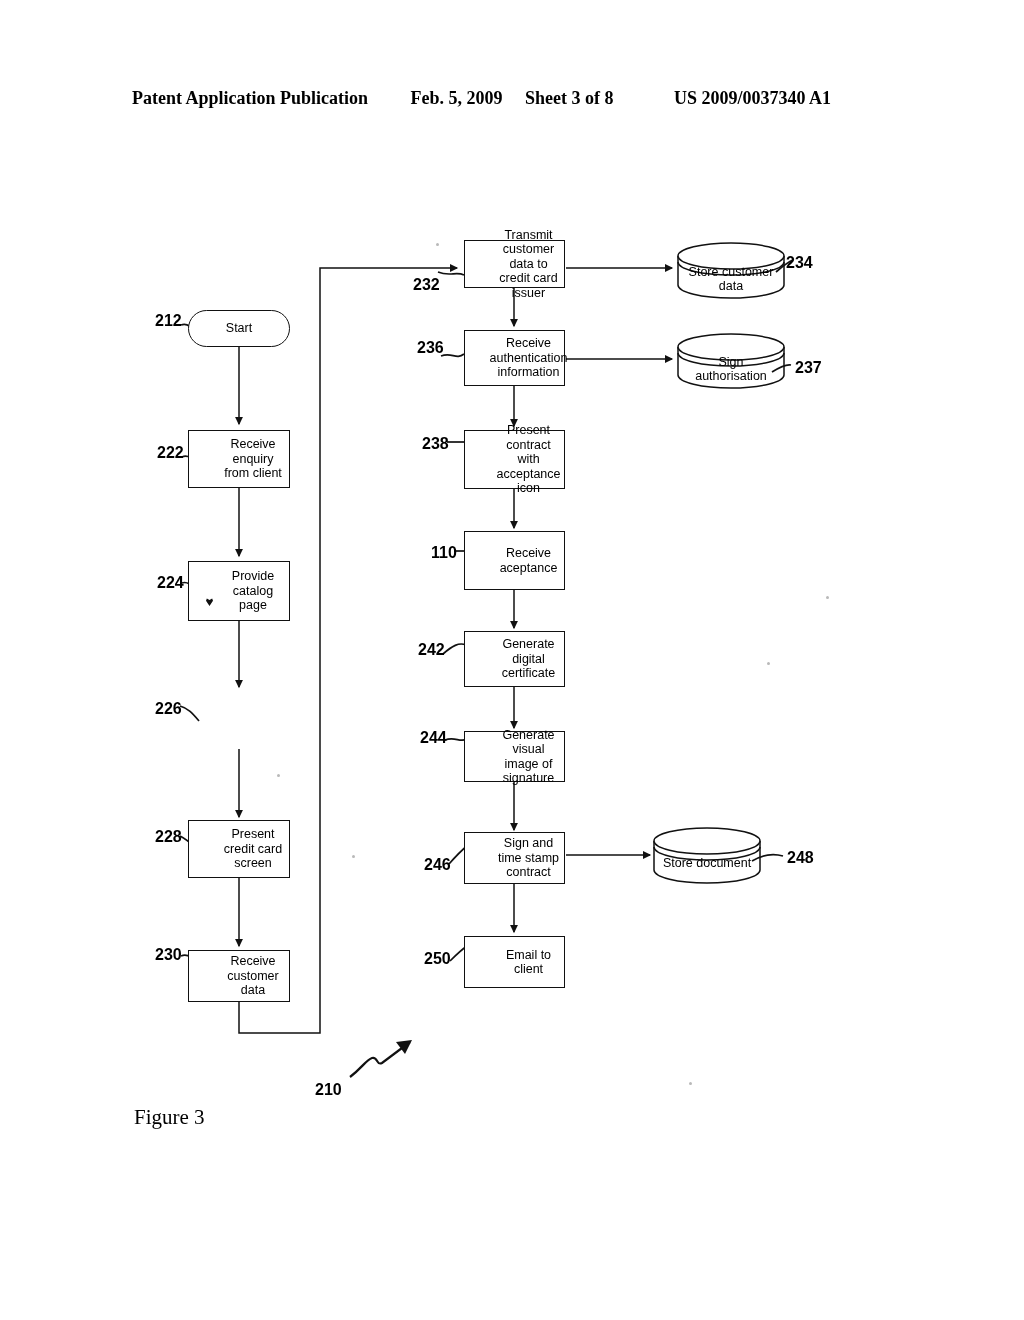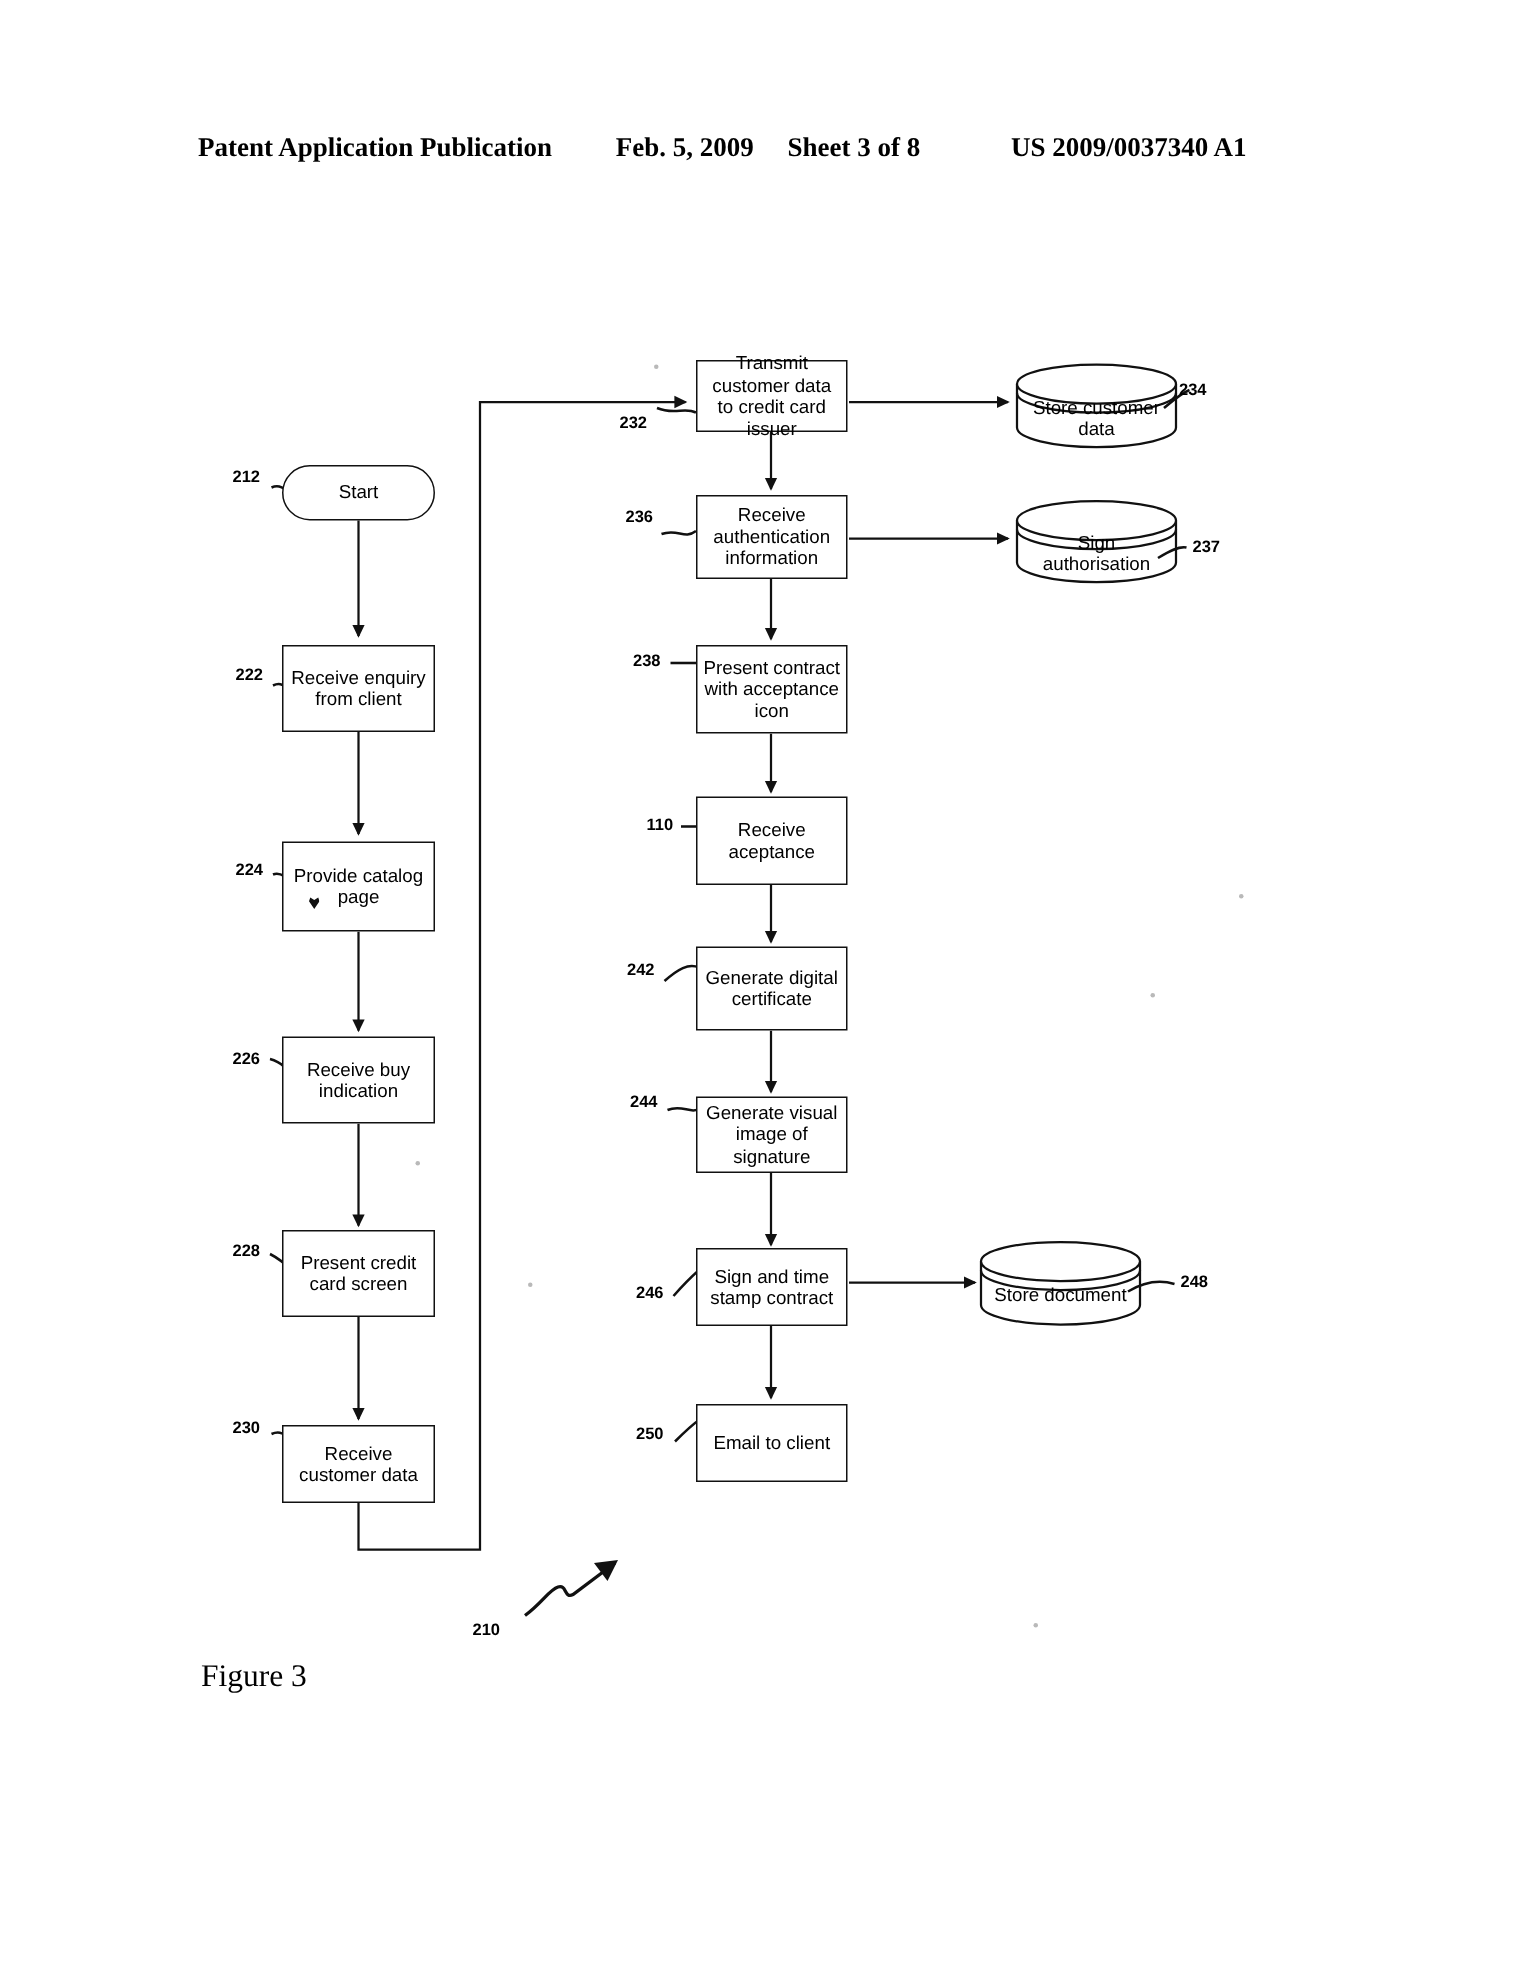--- a/index.html
+++ b/index.html
@@ -64,40 +64,41 @@
     text-align: center;
     font-family: "Liberation Sans", sans-serif;
     font-size: 12.5px;
     line-height: 14.5px;
     color: #000;
     padding: 0 4px;
   }
   .node.proc {
     border: 1.4px solid #111;
     background: #fff;
+    padding-left: 32px;
   }
   .node.terminal {
     border: 1.4px solid #111;
     border-radius: 20px;
     background: #fff;
   }
   .node.store {
     background: transparent;
     border: none;
   }
   .node.store .store-label {
     position: relative;
     z-index: 3;
   }
 
   
   .ref {
     position: absolute;
     font-family: "Liberation Sans", sans-serif;
-    font-size: 11px;
+    font-size: 16px;
     font-weight: bold;
     color: #000;
     white-space: nowrap;
   }
 
   
   .speck {
     position: absolute;
     width: 7px;
     height: 8px;
@@ -203,23 +204,20 @@
 
   <div class="node proc" style="left:188px; top:430px; width:102px; height:58px;">
     <span>Receive enquiry from client</span>
   </div>
 
   <div class="node proc" style="left:188px; top:561px; width:102px; height:60px;">
     <span class="speck" style="left:17px; top:36px;"></span>
     <span>Provide catalog page</span>
   </div>
 
-  <div class="node proc" style="left:188px; top:691px; width:102px; height:58px;">
-    <span>Receive buy indication</span>
-  </div>
 
   <div class="node proc" style="left:188px; top:820px; width:102px; height:58px;">
     <span>Present credit card screen</span>
   </div>
 
   <div class="node proc" style="left:188px; top:950px; width:102px; height:52px;">
     <span>Receive customer data</span>
   </div>
 
   <div class="node proc" style="left:464px; top:240px; width:101px; height:48px;">

